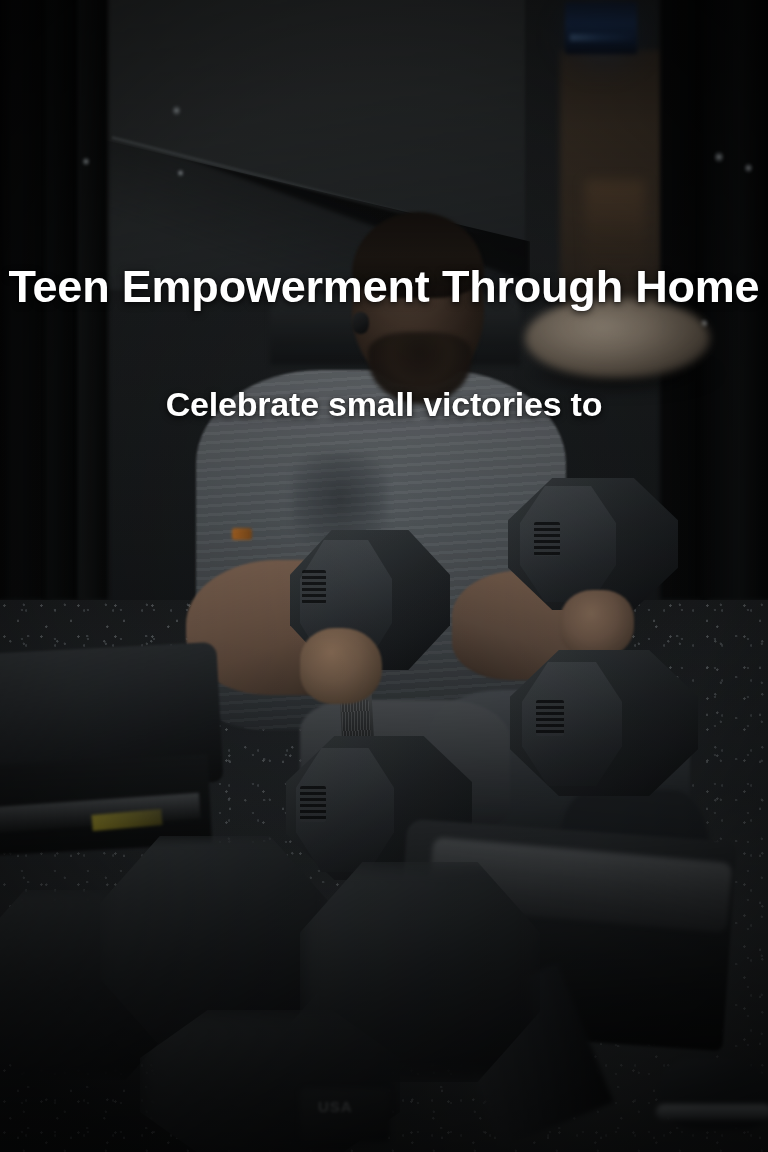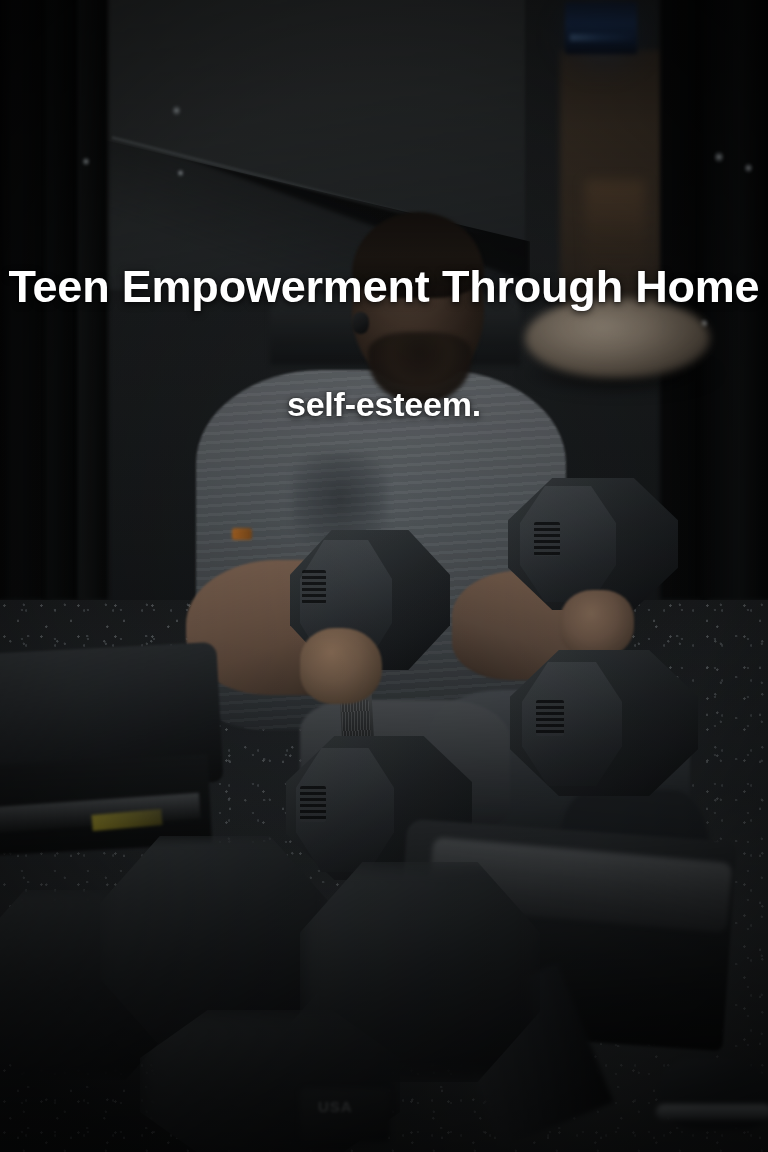--- a/index.html
+++ b/index.html
@@ -622,18 +622,18 @@
     <div class="vignette"></div>
   </div>
 
   <div class="overlay">
 
     <div class="title">
       <span class="title-line">Teen Empowerment Through Home</span>
     </div>
 
     <div class="subtitle">
-      <div>self-esteem.</div>
+      <div>Celebrate small victories to</div>
     </div>
 
   </div>
 
 </div>
 
 </body></html>

